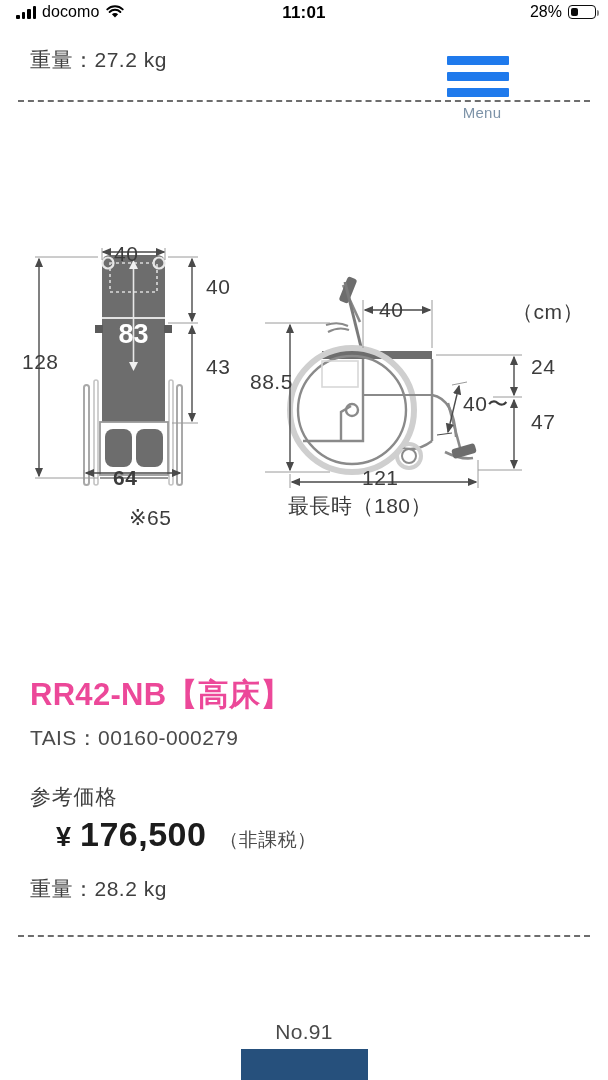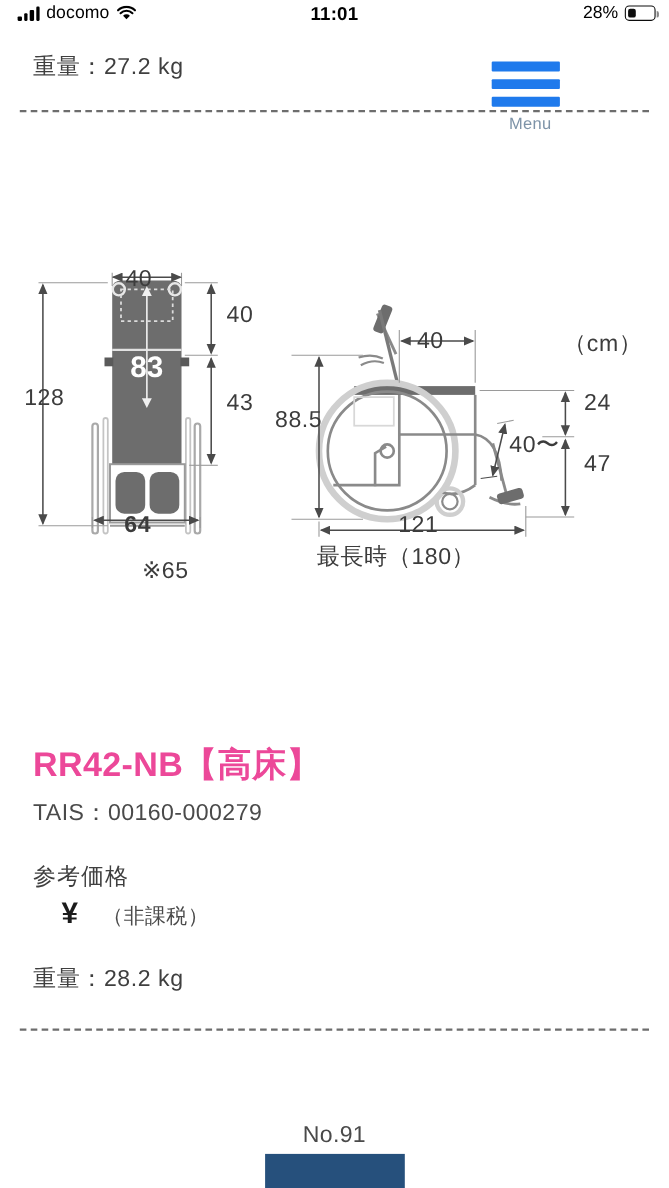--- a/index.html
+++ b/index.html
@@ -267,20 +267,21 @@
     <div class="dim-text" style="left:288px; top:262px;">最長時（180）</div>
     <div class="dim-text" style="left:512px; top:68px;">（cm）</div>
 
   </div>
 
   <div class="prod-title">RR42-NB【高床】</div>
   <div class="prod-tais">TAIS：00160-000279</div>
   <div class="price-label">参考価格</div>
   <div class="price-row">
     <span class="price-yen">¥</span>
+    <span class="price-value">176,500</span>
     <span class="price-tax">（非課税）</span>
   </div>
   <div class="prod-weight">重量：28.2 kg</div>
 
   <div class="divider d2"></div>
 
   <div class="swatch-wrap">
     <div class="swatch-no">No.91</div>
     <div class="swatch-chip" style="background: rgb(38, 80, 124);"></div>
   </div>

